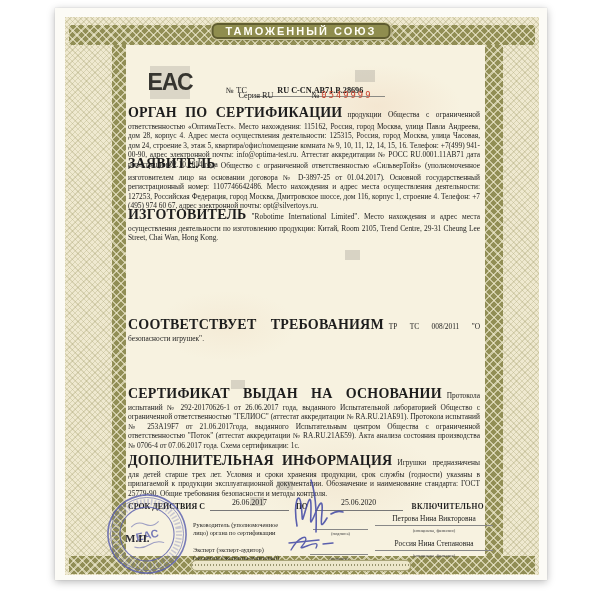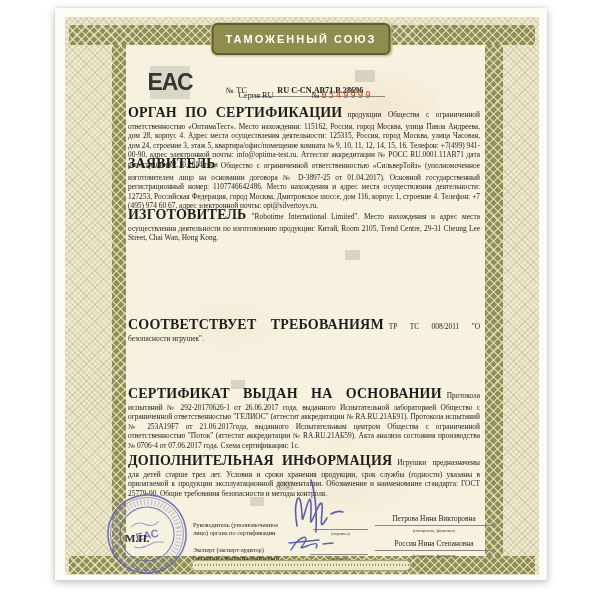--- a/index.html
+++ b/index.html
@@ -18,21 +18,21 @@
   .band-bottom{left:14px;right:12px;bottom:6px;height:18px;}
   .band-left{left:57px;width:14px;top:37px;bottom:24px;}
   .band-right{right:44px;width:18px;top:37px;bottom:24px;}
   .content{position:absolute;left:71px;right:62px;top:37px;bottom:24px;
         background-color:#f7f2e0;
         background-image:radial-gradient(ellipse 120px 60px at 70% 12%, rgba(235,200,170,.28), transparent 70%),
                          radial-gradient(ellipse 100px 50px at 28% 55%, rgba(235,210,180,.22), transparent 70%),
                          radial-gradient(ellipse 140px 70px at 60% 85%, rgba(230,205,175,.25), transparent 70%);}
   .banner{position:absolute;top:15px;left:50%;transform:translateX(-50%);z-index:3;
         background:#8f8d4e;color:#fffef5;border:2px solid #5f5c30;border-radius:6px;
-        padding:8px 12px;font-family:"Liberation Sans",sans-serif;font-weight:bold;
+        padding:0 12px;font-family:"Liberation Sans",sans-serif;font-weight:bold;
         font-size:11px;letter-spacing:2px;white-space:nowrap;
         box-shadow:0 0 0 1px #cfc99c, 1px 1px 2px rgba(60,55,20,.5);}
   .title{position:absolute;top:47px;left:71px;width:359px;text-align:center;z-index:2;
         font-family:"Liberation Sans",sans-serif;font-weight:bold;font-size:11.5px;letter-spacing:1px;
         color:#a39b54;text-shadow:0.6px 0.6px 0 #d8d0a0, -0.4px -0.4px 0 #6e6836;white-space:nowrap;}
   .eac{position:absolute;left:95px;top:58px;width:40px;height:33px;z-index:2;
         background:rgba(196,192,178,.55);display:flex;align-items:center;justify-content:center;
         font-family:"Liberation Sans",sans-serif;font-weight:bold;font-size:23px;letter-spacing:-1px;
         color:#35342f;}
   .numrow{position:absolute;left:71px;width:359px;text-align:center;font-size:8.2px;z-index:2;white-space:nowrap;}
@@ -100,20 +100,31 @@
     <b>ЗАЯВИТЕЛЬ</b><span>Общество с ограниченной ответственностью «СильверТойз» (уполномоченное изготовителем лицо на основании договора № D-3897-25 от 01.04.2017). Основной государственный регистрационный номер: 1107746642486. Место нахождения и адрес места осуществления деятельности: 127253, Российская Федерация, город Москва, Дмитровское шоссе, дом 116, корпус 1, строение 4. Телефон: +7 (495) 974 60 67, адрес электронной почты: opt@silvertoys.ru.</span></p>
   <p class="sec" style="top:198px;">
     <b>ИЗГОТОВИТЕЛЬ</b><span>"Robotime International Limited". Место нахождения и адрес места осуществления деятельности по изготовлению продукции: Китай, Room 2105, Trend Centre, 29-31 Cheung Lee Street, Chai Wan, Hong Kong.</span></p>
   <p class="sec" style="top:308px;">
     <b>СООТВЕТСТВУЕТ ТРЕБОВАНИЯМ</b><span>ТР ТС 008/2011 "О безопасности игрушек".</span></p>
   <p class="sec" style="top:377px;">
     <b>СЕРТИФИКАТ ВЫДАН НА ОСНОВАНИИ</b><span>Протокола испытаний № 292-20170626-1 от 26.06.2017 года, выданного Испытательной лабораторией Общество с ограниченной ответственностью "ГЕЛИОС" (аттестат аккредитации № RA.RU.21АБ91). Протокола испытаний № 253А19F7 от 21.06.2017года, выданного Испытательным центром Общества с ограниченной ответственностью "Поток" (аттестат аккредитации № RA.RU.21АБ59). Акта анализа состояния производства № 0706-4 от 07.06.2017 года. Схема сертификации: 1с.</span></p>
   <p class="sec" style="top:444px;">
     <b>ДОПОЛНИТЕЛЬНАЯ ИНФОРМАЦИЯ</b><span>Игрушки предназначены для детей старше трех лет. Условия и сроки хранения продукции, срок службы (годности) указаны в прилагаемой к продукции эксплуатационной документации. Обозначение и наименование стандарта: ГОСТ 25779-90. Общие требования безопасности и методы контроля.</span></p>
 
+  <div class="validity">
+    <b>СРОК ДЕЙСТВИЯ С</b>
+    <span class="vline v1">
+      <span class="vdate">26.06.2017</span>
+    </span>
+    <span class="po">ПО</span>
+    <span class="vline v2">
+      <span class="vdate">25.06.2020</span>
+    </span>
+    <span class="incl">ВКЛЮЧИТЕЛЬНО</span>
+  </div>
 
   <div class="role" style="top:513px;">
     <div>Руководитель (уполномоченное</div>
     <div>лицо) органа по сертификации</div>
   </div>
   <div class="role" style="top:538px;">
     <div>Эксперт (эксперт-аудитор)</div>
     <div>(эксперты (эксперты-аудиторы))</div>
   </div>
 

